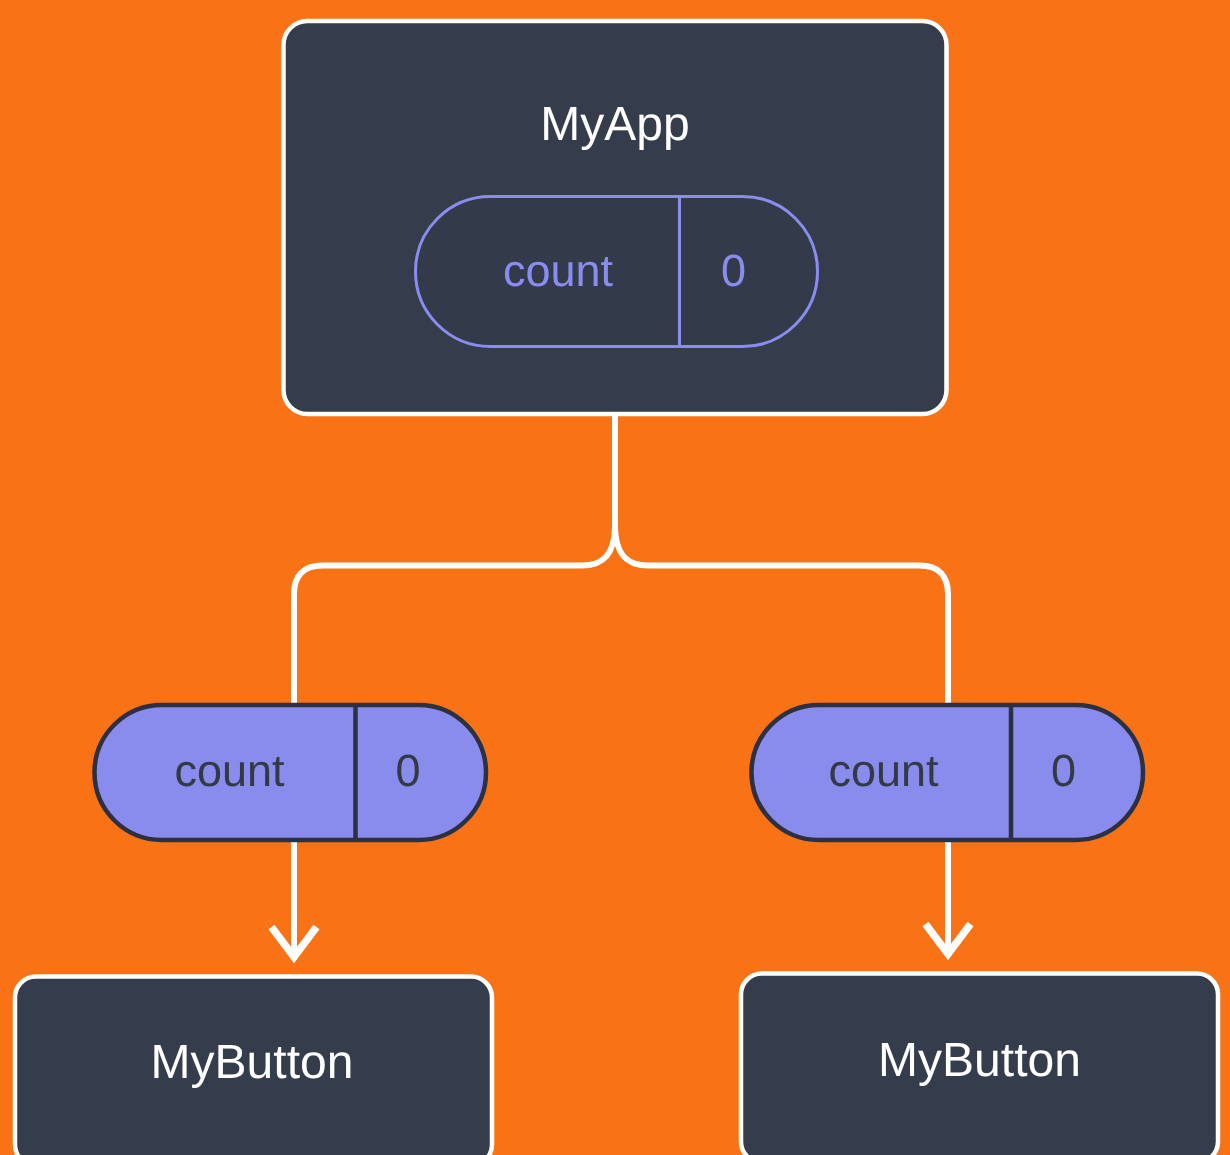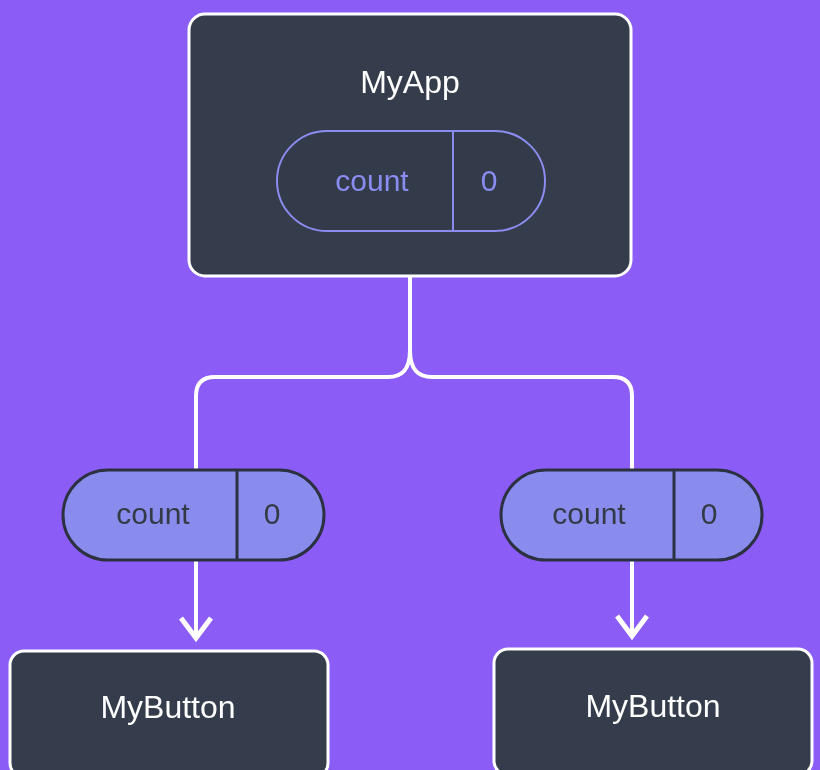--- a/index.html
+++ b/index.html
@@ -10,21 +10,21 @@
   body {
     width: 820px;
     height: 770px;
     overflow: hidden;
     font-family: "Liberation Sans", sans-serif;
   }
   #stage {
     position: relative;
     width: 820px;
     height: 770px;
-    background: #8b5cf6;
+    background: #f97316;
   }
   #diagram {
     position: absolute;
     inset: 0;
     display: block;
   }
   .node-label {
     font-family: "Liberation Sans", sans-serif;
     font-size: 32px;
     fill: #ffffff;

